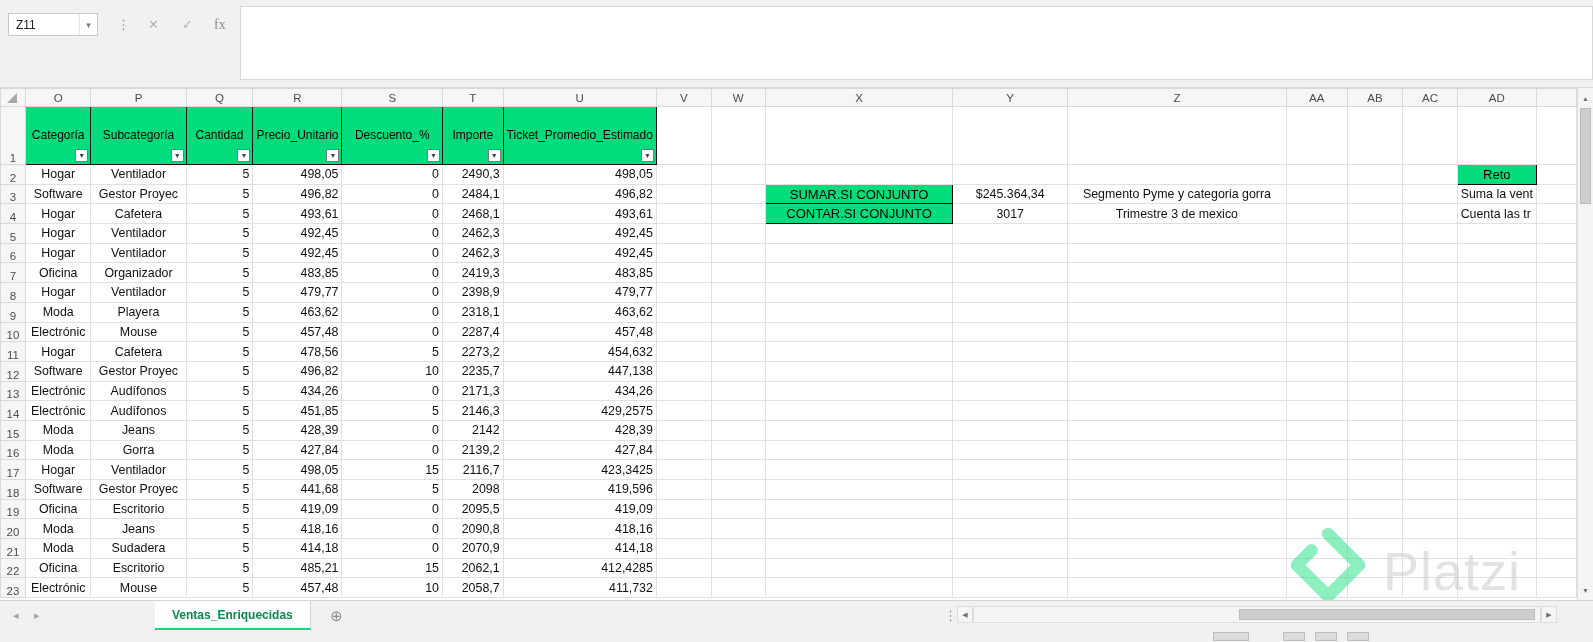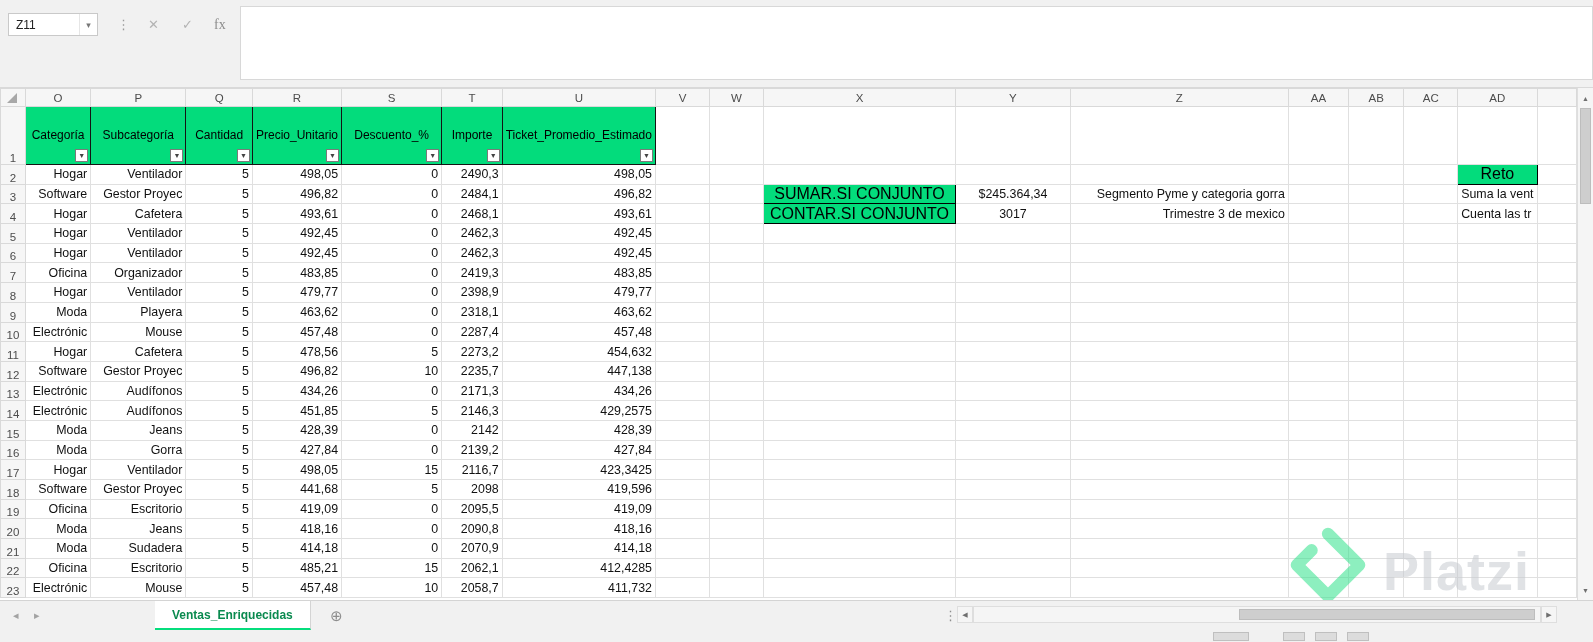--- a/index.html
+++ b/index.html
@@ -21,37 +21,37 @@
   
   .gridwrap{position:absolute;left:0;top:88px;width:1577px;height:512px;overflow:hidden;background:#fff;}
   table#sheet{border-collapse:collapse;table-layout:fixed;}
   #sheet th,#sheet td{padding:0 3px;overflow:hidden;white-space:nowrap;font-weight:400;box-sizing:border-box;}
   .hd{background:#f6f6f6;border:1px solid #d9d9d9;color:#4c4c4c;font-size:11.5px;text-align:center;}
   .rowhd{vertical-align:bottom;padding-bottom:2px;}
   .colrow{height:18px;}
   .row1{height:58px;}
   .datarow{height:19.7px;}
   .cell{border:1px solid #e0e0e0;font-size:12.4px;color:#111;}
-  .cell.left{text-align:right;}
+  .cell.left{text-align:center;}
   .cell.right{text-align:right;}
   .greenhead{background:var(--green);border:1px solid #141414;font-weight:700;font-size:12px;line-height:1.12;
              text-align:center;vertical-align:middle;white-space:normal;overflow-wrap:anywhere;position:relative;padding:2px 5px 4px 5px;color:#000;}
   .filterbtn{position:absolute;right:2px;bottom:2px;width:13px;height:13px;background:#fff;border:1px solid #7a7a7a;
              display:flex;align-items:center;justify-content:center;box-sizing:border-box;}
   .fb-arrow{font-size:7px;color:#444;line-height:1;}
-  .green-box{background:var(--green);border:1.5px solid #000;font-weight:700;text-align:center;font-size:16px;color:#000;}
+  .green-box{background:var(--green);border:1.5px solid #000;font-weight:700;text-align:center;font-size:13px;color:#000;}
   .cell.center{text-align:center;}
   .cell.left-spill{text-align:left;overflow:visible;}
   .corner{position:relative;}
   .tri{position:absolute;left:6px;bottom:3px;width:0;height:0;border-style:solid;border-width:0 0 10px 10px;
        border-color:transparent transparent #a8a8a8 transparent;}
 
   
   .watermark{position:absolute;left:1287px;top:524px;display:flex;align-items:center;gap:14px;opacity:.55;pointer-events:none;z-index:4;}
-  .wmtext{font-size:54px;color:#c7cbd0;font-weight:700;letter-spacing:1px;line-height:1;margin-top:8px;}
+  .wmtext{font-size:54px;color:#c7cbd0;font-weight:400;letter-spacing:1px;line-height:1;margin-top:8px;}
 
   
   .vscroll{position:absolute;right:0;top:88px;width:16px;height:512px;background:#f5f5f5;border-left:1px solid #dedede;box-sizing:border-box;z-index:6;}
   .varrow{position:absolute;left:0;width:15px;height:16px;font-size:7px;color:#6f6f6f;display:flex;align-items:center;justify-content:center;}
   .varrow.up{top:2px;}
   .varrow.down{bottom:2px;}
   .vthumb{position:absolute;left:2px;top:20px;width:11px;height:96px;background:#cecece;border:1px solid #bdbdbd;box-sizing:border-box;}
 
   
   .tabbar{position:absolute;left:0;top:600px;width:100%;height:30px;background:#f1f1f1;border-top:1px solid #d4d4d4;box-sizing:border-box;z-index:7;}

